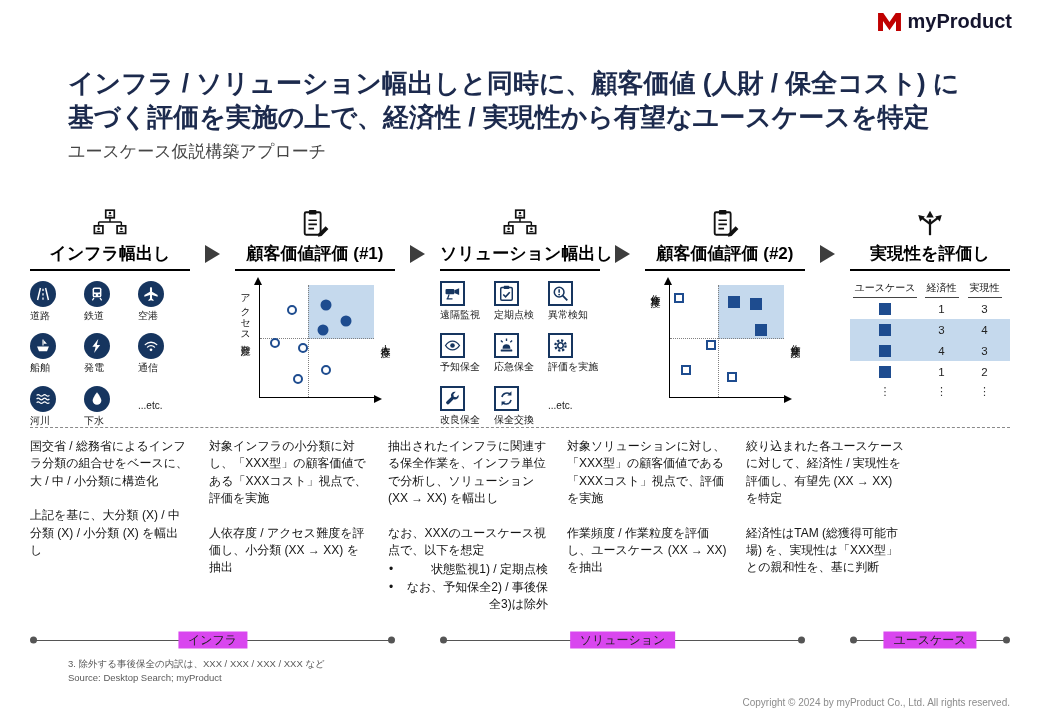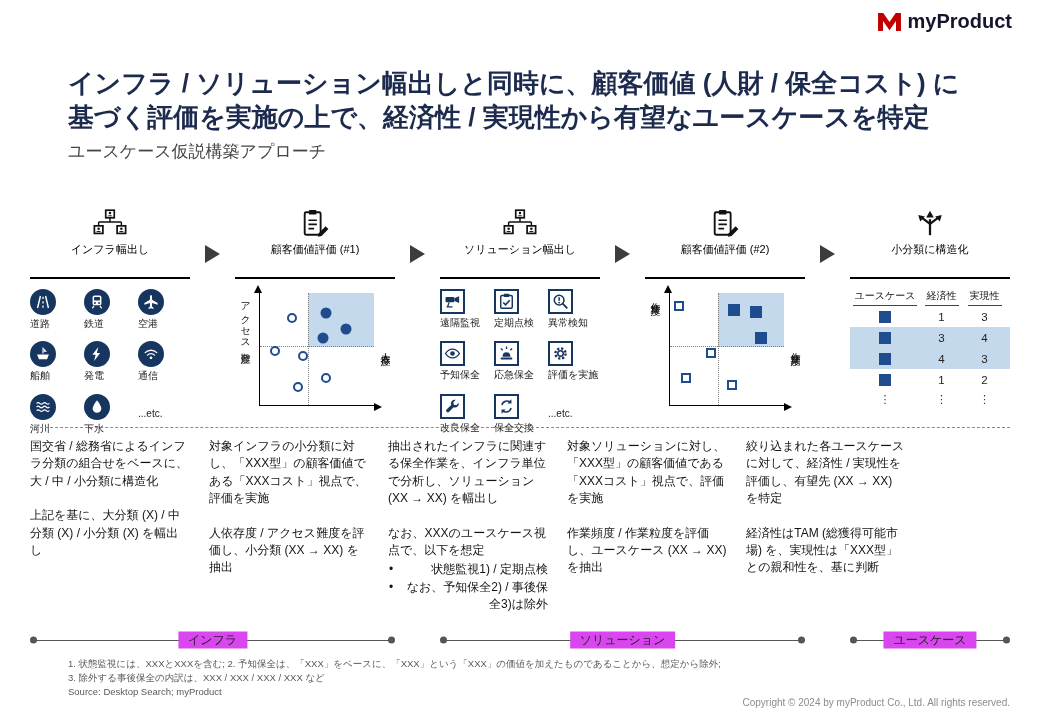--- a/index.html
+++ b/index.html
@@ -14,21 +14,21 @@
   
   .title{position:absolute;left:68px;top:66px;width:940px;font-size:26px;line-height:34px;font-weight:bold;color:#1c2a4d;}
   .subtitle{position:absolute;left:68px;top:140px;font-size:17px;color:#454545;}
 
   
   .flow{position:absolute;left:30px;top:200px;width:980px;display:flex;align-items:flex-start;}
   .col{width:160px;display:flex;flex-direction:column;align-items:center;}
   .gap{width:45px;display:flex;justify-content:center;padding-top:45px;}
   .tri{width:0;height:0;border-left:15px solid #3d3d3d;border-top:9px solid transparent;border-bottom:9px solid transparent;}
   .hicon{height:38px;display:flex;align-items:flex-end;justify-content:center;margin-bottom:4px;}
-  .hlabel{width:100%;text-align:center;font-size:11px;font-weight:normal;color:#000;padding-bottom:20px;border-bottom:2.5px solid #000;white-space:nowrap;}
+  .hlabel{width:100%;text-align:center;font-size:17px;font-weight:bold;color:#000;padding-bottom:4px;border-bottom:2.5px solid #000;white-space:nowrap;}
   .content{width:100%;height:150px;margin-top:10px;position:relative;}
 
   
   .icon-grid{display:grid;grid-template-columns:repeat(3,1fr);row-gap:7px;column-gap:2px;width:100%;}
   .cell{display:flex;flex-direction:column;align-items:flex-start;gap:2px;}
   .lbl{font-size:10px;color:#1a1a1a;white-space:nowrap;}
   .cicon{width:26px;height:26px;border-radius:50%;background:#16355f;display:flex;align-items:center;justify-content:center;}
   .sicon{width:25px;height:25px;box-sizing:border-box;border:2px solid #16355f;background:#fff;display:flex;align-items:center;justify-content:center;}
   .etc-spacer{height:12px;}
 
@@ -379,21 +379,21 @@
     <div class="col">
       <div class="hicon">
           <svg width="30" height="30" viewBox="0 0 32 32">
             <path d="M16 29V12" stroke="#111" stroke-width="2.4" fill="none"></path>
             <path d="M16 17L7.5 10.5M16 17l8.5-6.5" stroke="#111" stroke-width="2.4" fill="none"></path>
             <path d="M16 3l-4 7h8z" fill="#111"></path>
             <path d="M3.5 7.5l2 7 5-5.5z" fill="#111"></path>
             <path d="M28.5 7.5l-2 7-5-5.5z" fill="#111"></path>
           </svg>
         </div>
-      <div class="hlabel">小分類に構造化</div>
+      <div class="hlabel">実現性を評価し</div>
       <div class="content uc-wrap">
         <div class="uc-head">
           <span>ユースケース</span>
           <span>経済性</span>
           <span>実現性</span>
         </div>
         <div class="uc-row">
           <span class="uc-sq"></span>
           <span class="uc-num">1</span>
           <span class="uc-num">3</span>
@@ -468,19 +468,18 @@
     <div class="pgap"></div>
     <div class="phase" style="width:160px">
       <span class="line"></span>
       <span class="dot l"></span>
       <span class="dot r"></span>
       <span class="plabel">ユースケース</span>
     </div>
   </div>
 
   <div class="foot">
-    <div>1. 状態監視には、XXXとXXXを含む; 2. 予知保全は、「XXX」をベースに、「XXX」という「XXX」の価値を加えたものであることから、想定から除外;</div>
     <div>3. 除外する事後保全の内訳は、XXX / XXX / XXX / XXX など</div>
     <div>Source: Desktop Search; myProduct</div>
   </div>
 
   <div class="copy">Copyright © 2024 by myProduct Co., Ltd.  All rights reserved.</div>
 </div>
 
 </body></html>

